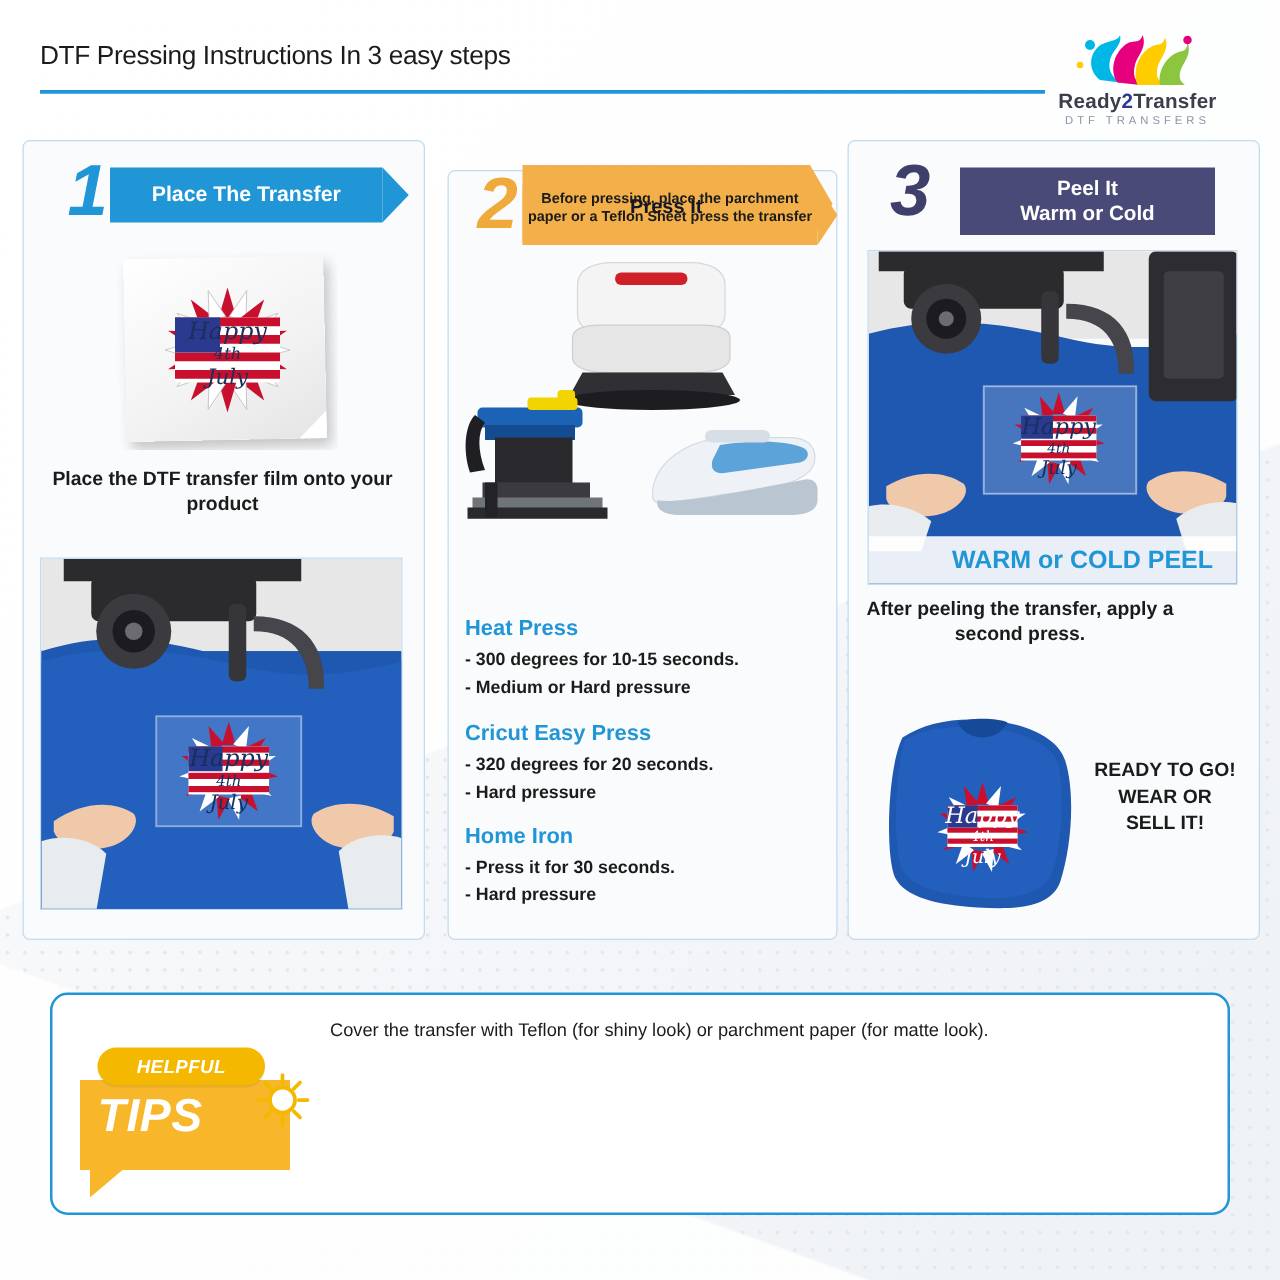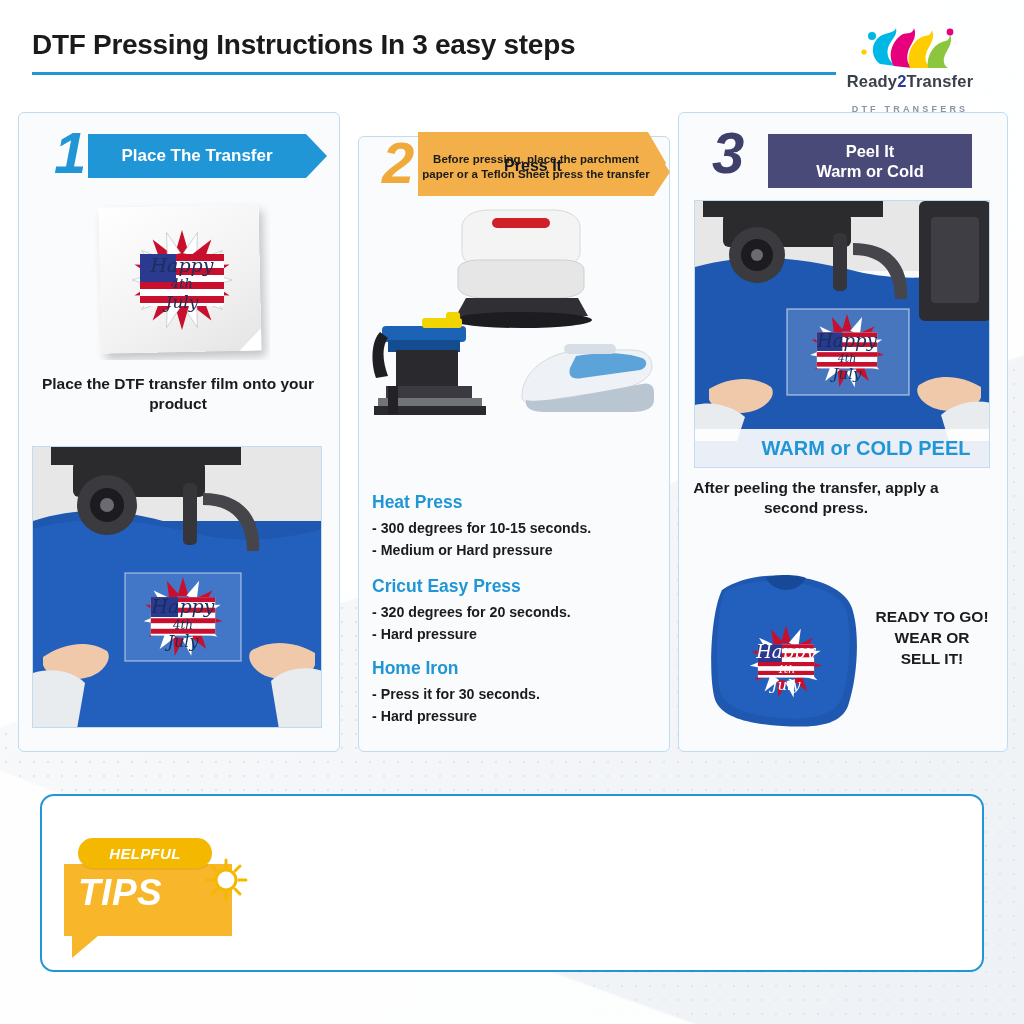--- a/index.html
+++ b/index.html
@@ -23,42 +23,42 @@
       linear-gradient(160deg, rgba(255,255,255,0.95) 0 52%, rgba(255,255,255,0) 52.2%),
       linear-gradient(20deg, rgba(255,255,255,0.88) 0 18%, rgba(255,255,255,0) 18.2%);
     pointer-events: none;
   }
 
   
   .header {
     position: absolute; left: 32px; top: 22px; right: 28px; height: 82px;
   }
   .title {
-    font-size: 28px; font-weight: bold; color: #1b1b1b;
+    font-size: 21px; font-weight: normal; color: #1b1b1b;
     letter-spacing: -0.3px; line-height: 46px;
     white-space: nowrap;
   }
   .title-rule {
     position: absolute; left: 0; top: 50px; width: 804px; height: 3px;
     background: #2196d6;
   }
   .logo {
     position: absolute; right: 0; top: 2px; width: 172px; height: 86px;
     text-align: center;
   }
   .logo-splash { position: relative; height: 46px; }
   .logo-splash svg { position: absolute; left: 50%; top: 0; transform: translateX(-50%); }
   .logo-word {
     font-size: 16.5px; font-weight: bold; letter-spacing: 0.2px;
     line-height: 18px; color: #3a3f4a; margin-top: 2px;
   }
   .logo-word .b { color: #2b3a8f; }
   .logo-sub {
     font-size: 9px; letter-spacing: 3.2px; color: #8b94a3;
-    font-weight: bold; margin-top: 14px;
+    font-weight: normal; margin-top: 1px;
   }
 
   
   .panel {
     position: absolute;
     background: #fafbfc;
     border: 1.5px solid #bfdcf0;
     border-radius: 6px;
   }
   #panel1 { left: 18px;  top: 112px; width: 322px; height: 640px; }
@@ -673,16 +673,17 @@
             <line x1="8" y1="8" x2="13" y2="13"></line>
             <line x1="31" y1="31" x2="36" y2="36"></line>
             <line x1="8" y1="36" x2="13" y2="31"></line>
             <line x1="31" y1="13" x2="36" y2="8"></line>
           </g>
           <circle cx="22" cy="22" r="10" fill="#ffffff" stroke="#f5b800" stroke-width="3"></circle>
         </svg>
       </div>
     </div>
     <div class="tips-text">
+      <p>Cover the transfer with Teflon (for shiny look) or parchment paper (for matte look).</p>
     </div>
   </div>
 
 </div>
 
 </body></html>

